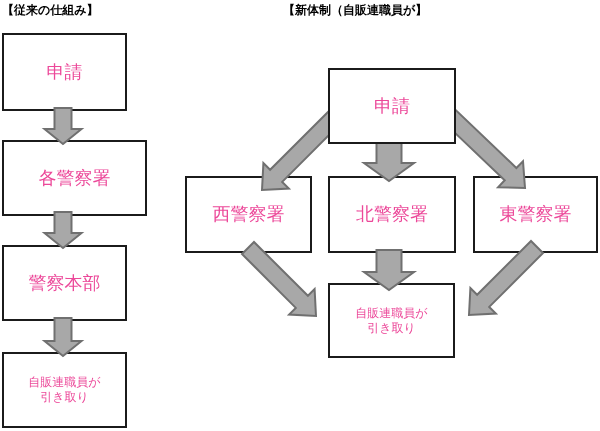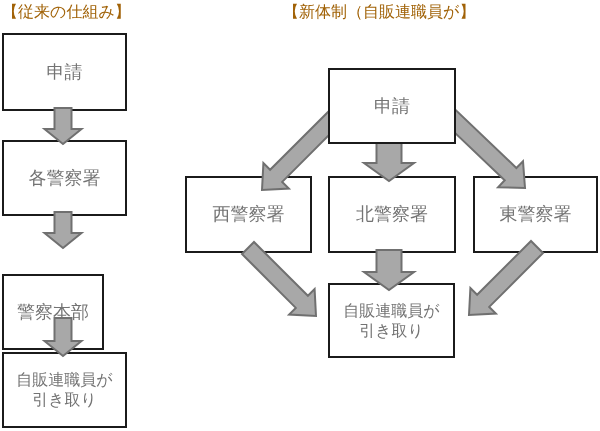--- a/index.html
+++ b/index.html
@@ -6,48 +6,48 @@
   #canvas {
     position: relative;
     width: 600px;
     height: 431px;
     background: #ffffff;
     font-family: "Liberation Sans", sans-serif;
     overflow: hidden;
   }
   .chart-title {
     position: absolute;
-    font-size: 16px;
-    font-weight: normal;
-    color: #a16207;
+    font-size: 12px;
+    font-weight: bold;
+    color: #000000;
     white-space: nowrap;
     letter-spacing: 0px;
     z-index: 4;
   }
   .node {
     position: absolute;
     box-sizing: border-box;
     background: #ffffff;
     border: 2px solid #1b1b1b;
     display: flex;
     align-items: center;
     justify-content: center;
     text-align: center;
     font-size: 18px;
     line-height: 1.25;
-    color: #737373;
+    color: #ec4899;
     white-space: pre-line;
     z-index: 1;
   }
-  .node.small-text { font-size: 16px; }
+  .node.small-text { font-size: 12px; }
   .node.top-layer { z-index: 3; }
   
   #legacy-node-0 { left: 2px;   top: 33px;  width: 125px; height: 78px; }
-  #legacy-node-1 { left: 2px;   top: 140px; width: 125px; height: 76px; }
-  #legacy-node-2 { left: 2px;   top: 245px; width: 102px; height: 76px; margin-top: 29px; }
+  #legacy-node-1 { left: 2px;   top: 140px; width: 145px; height: 76px; }
+  #legacy-node-2 { left: 2px;   top: 245px; width: 125px; height: 76px; }
   #legacy-node-3 { left: 2px;   top: 352px; width: 125px; height: 76px; }
   
   #new-node-app    { left: 328px; top: 68px;  width: 128px; height: 76px; }
   #new-node-west   { left: 185px; top: 176px; width: 127px; height: 77px; text-align: right; }
   #new-node-north  { left: 328px; top: 176px; width: 128px; height: 77px; }
   #new-node-east   { left: 473px; top: 176px; width: 125px; height: 77px; }
   #new-node-pickup { left: 328px; top: 283px; width: 127px; height: 75px; }
   #legacy-title { left: 2px;  top: 2px; }
   #new-title    { left: 283px; top: 2px; }
   #arrows-layer {

